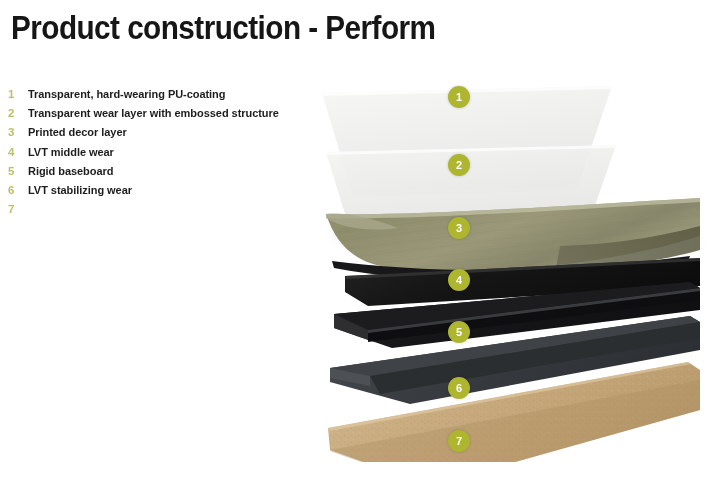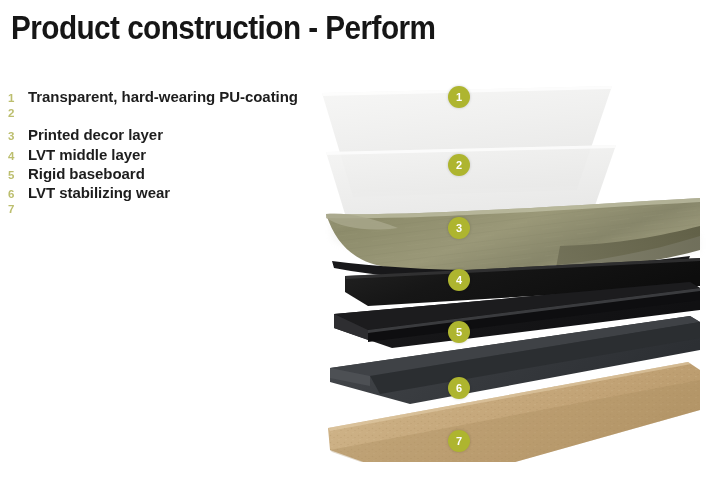--- a/index.html
+++ b/index.html
@@ -51,21 +51,21 @@
   }
   .legend-num {
     width: 20px;
     flex: 0 0 20px;
     text-align: left;
     font-size: 11.5px;
     font-weight: bold;
     color: #bcbe6e;
   }
   .legend-label {
-    font-size: 15px;
+    font-size: 11px;
     font-weight: bold;
     color: #1d1d1d;
     white-space: nowrap;
     letter-spacing: -0.05px;
   }
 
   
   #illustration {
     position: absolute;
     left: 0;
@@ -266,28 +266,29 @@
     <span>7</span>
   </div>
 
   <div id="legend">
     <div class="legend-row">
       <span class="legend-num">1</span>
       <span class="legend-label">Transparent, hard-wearing PU-coating</span>
     </div>
     <div class="legend-row">
       <span class="legend-num">2</span>
+      <span class="legend-label">Transparent wear layer with embossed structure</span>
     </div>
     <div class="legend-row">
       <span class="legend-num">3</span>
       <span class="legend-label">Printed decor layer</span>
     </div>
     <div class="legend-row">
       <span class="legend-num">4</span>
-      <span class="legend-label">LVT middle layer</span>
+      <span class="legend-label">LVT middle wear</span>
     </div>
     <div class="legend-row">
       <span class="legend-num">5</span>
       <span class="legend-label">Rigid baseboard</span>
     </div>
     <div class="legend-row">
       <span class="legend-num">6</span>
       <span class="legend-label">LVT stabilizing wear</span>
     </div>
     <div class="legend-row">

